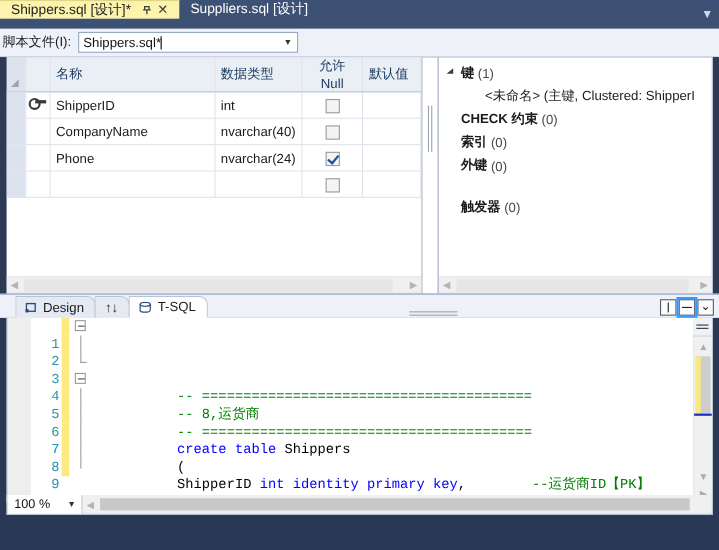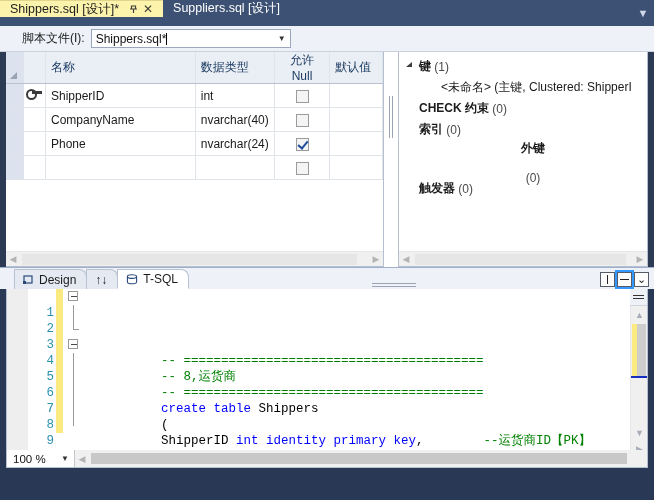--- a/index.html
+++ b/index.html
@@ -49,21 +49,21 @@
     display: flex; align-items: center; justify-content: center;
     color: #cfd8e8; font-size: 11px;
   }
 
   
   #scriptbar {
     position: absolute; left: 0; top: 26px; width: 654px; height: 26px;
     background: #eef1f7;
     border-bottom: 1px solid #c9d0dd;
     display: flex; align-items: center;
-    padding-left: 22px;
+    padding-left: 2px;
   }
   #scriptbar .lbl { font-size: 12px; color: #1b1b1b; margin-right: 6px; }
   .combo {
     width: 200px; height: 19px;
     background: #ffffff;
     border: 1px solid #9aa7bd;
     display: flex; align-items: center;
     font-size: 12px; color: #111;
     padding-left: 4px;
     position: relative;
@@ -434,21 +434,21 @@
       </div>
       <div class="tnode child">
         <span>&lt;未命名&gt;    (主键, Clustered: ShipperI</span>
       </div>
       <div class="tnode" style="padding-left:20px;">
         <span class="bold">CHECK 约束</span>&nbsp;<span class="cnt">(0)</span>
       </div>
       <div class="tnode" style="padding-left:20px;">
         <span class="bold">索引</span>&nbsp;<span class="cnt">(0)</span>
       </div>
-      <div class="tnode" style="padding-left:20px;flex-direction:column;">
+      <div class="tnode" style="padding-left:20px;">
         <span class="bold">外键</span>&nbsp;<span class="cnt">(0)</span>
       </div>
       <div class="tnode" style="padding-left:20px;margin-top:17px;">
         <span class="bold">触发器</span>&nbsp;<span class="cnt">(0)</span>
       </div>
       <div id="tree-hscroll">
         <span class="sb-arrow">◀</span>
         <span class="sb-track">
             <span class="sb-thumb-h"></span>
           </span>

